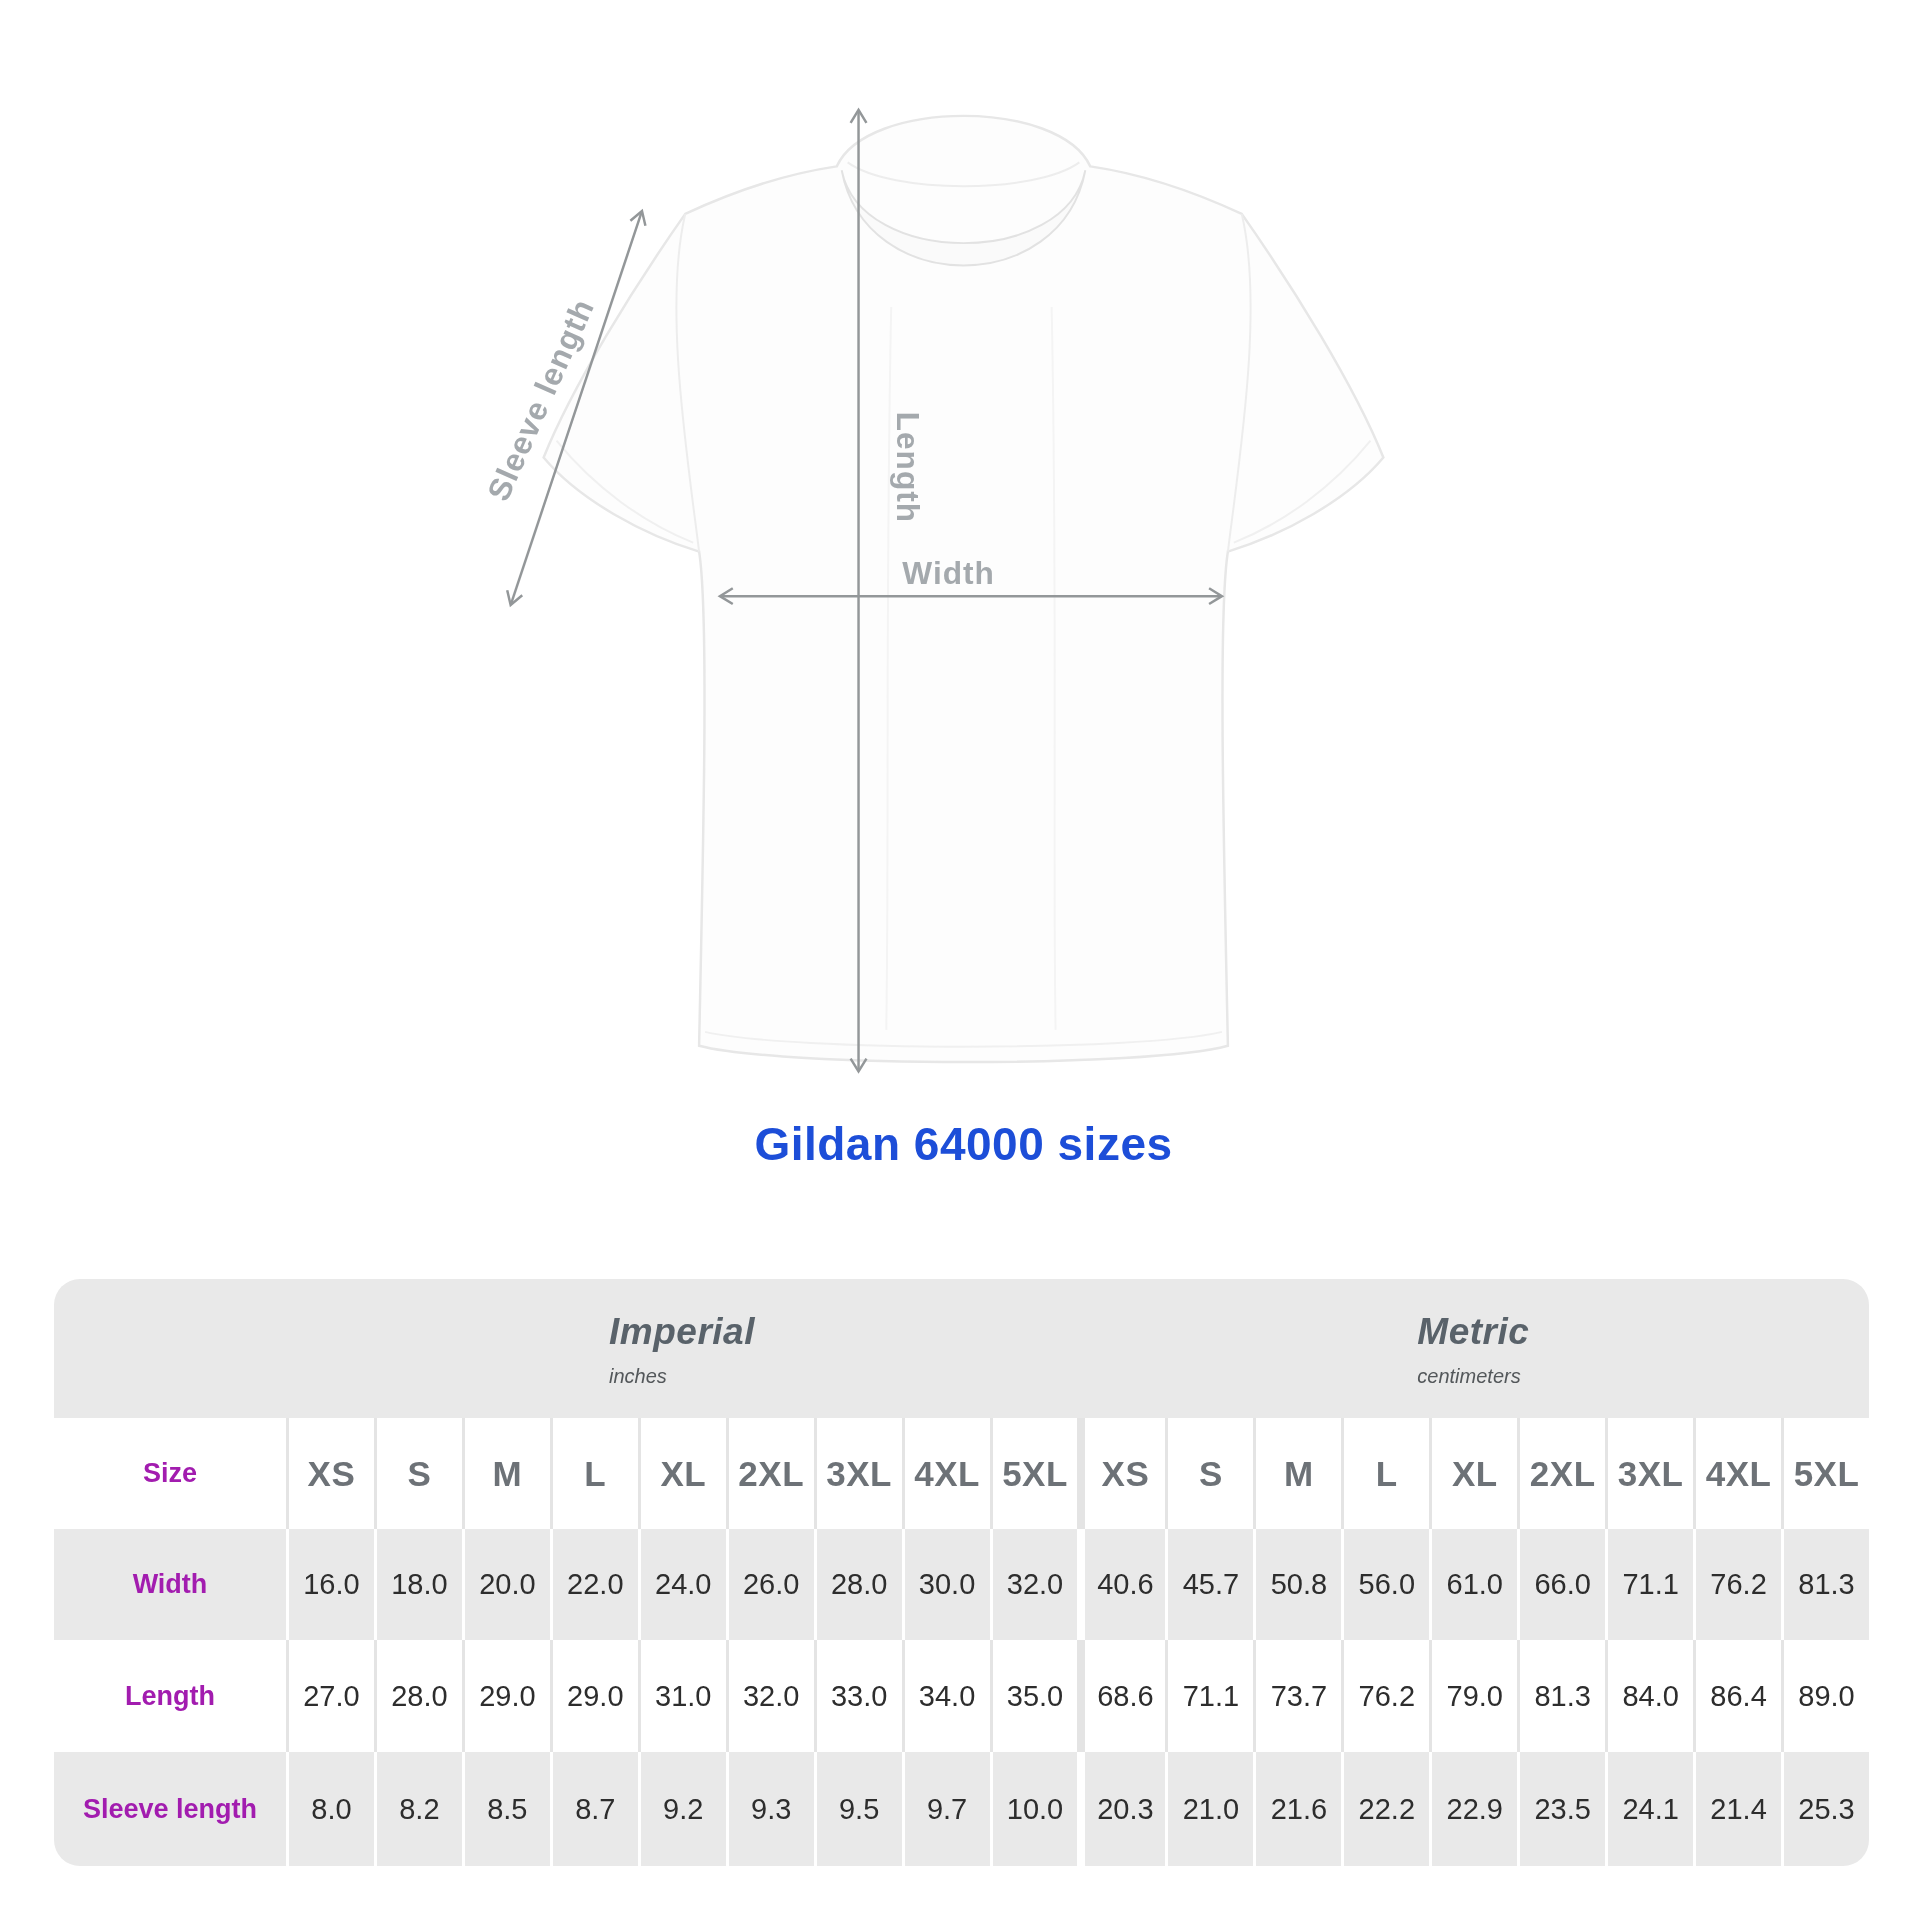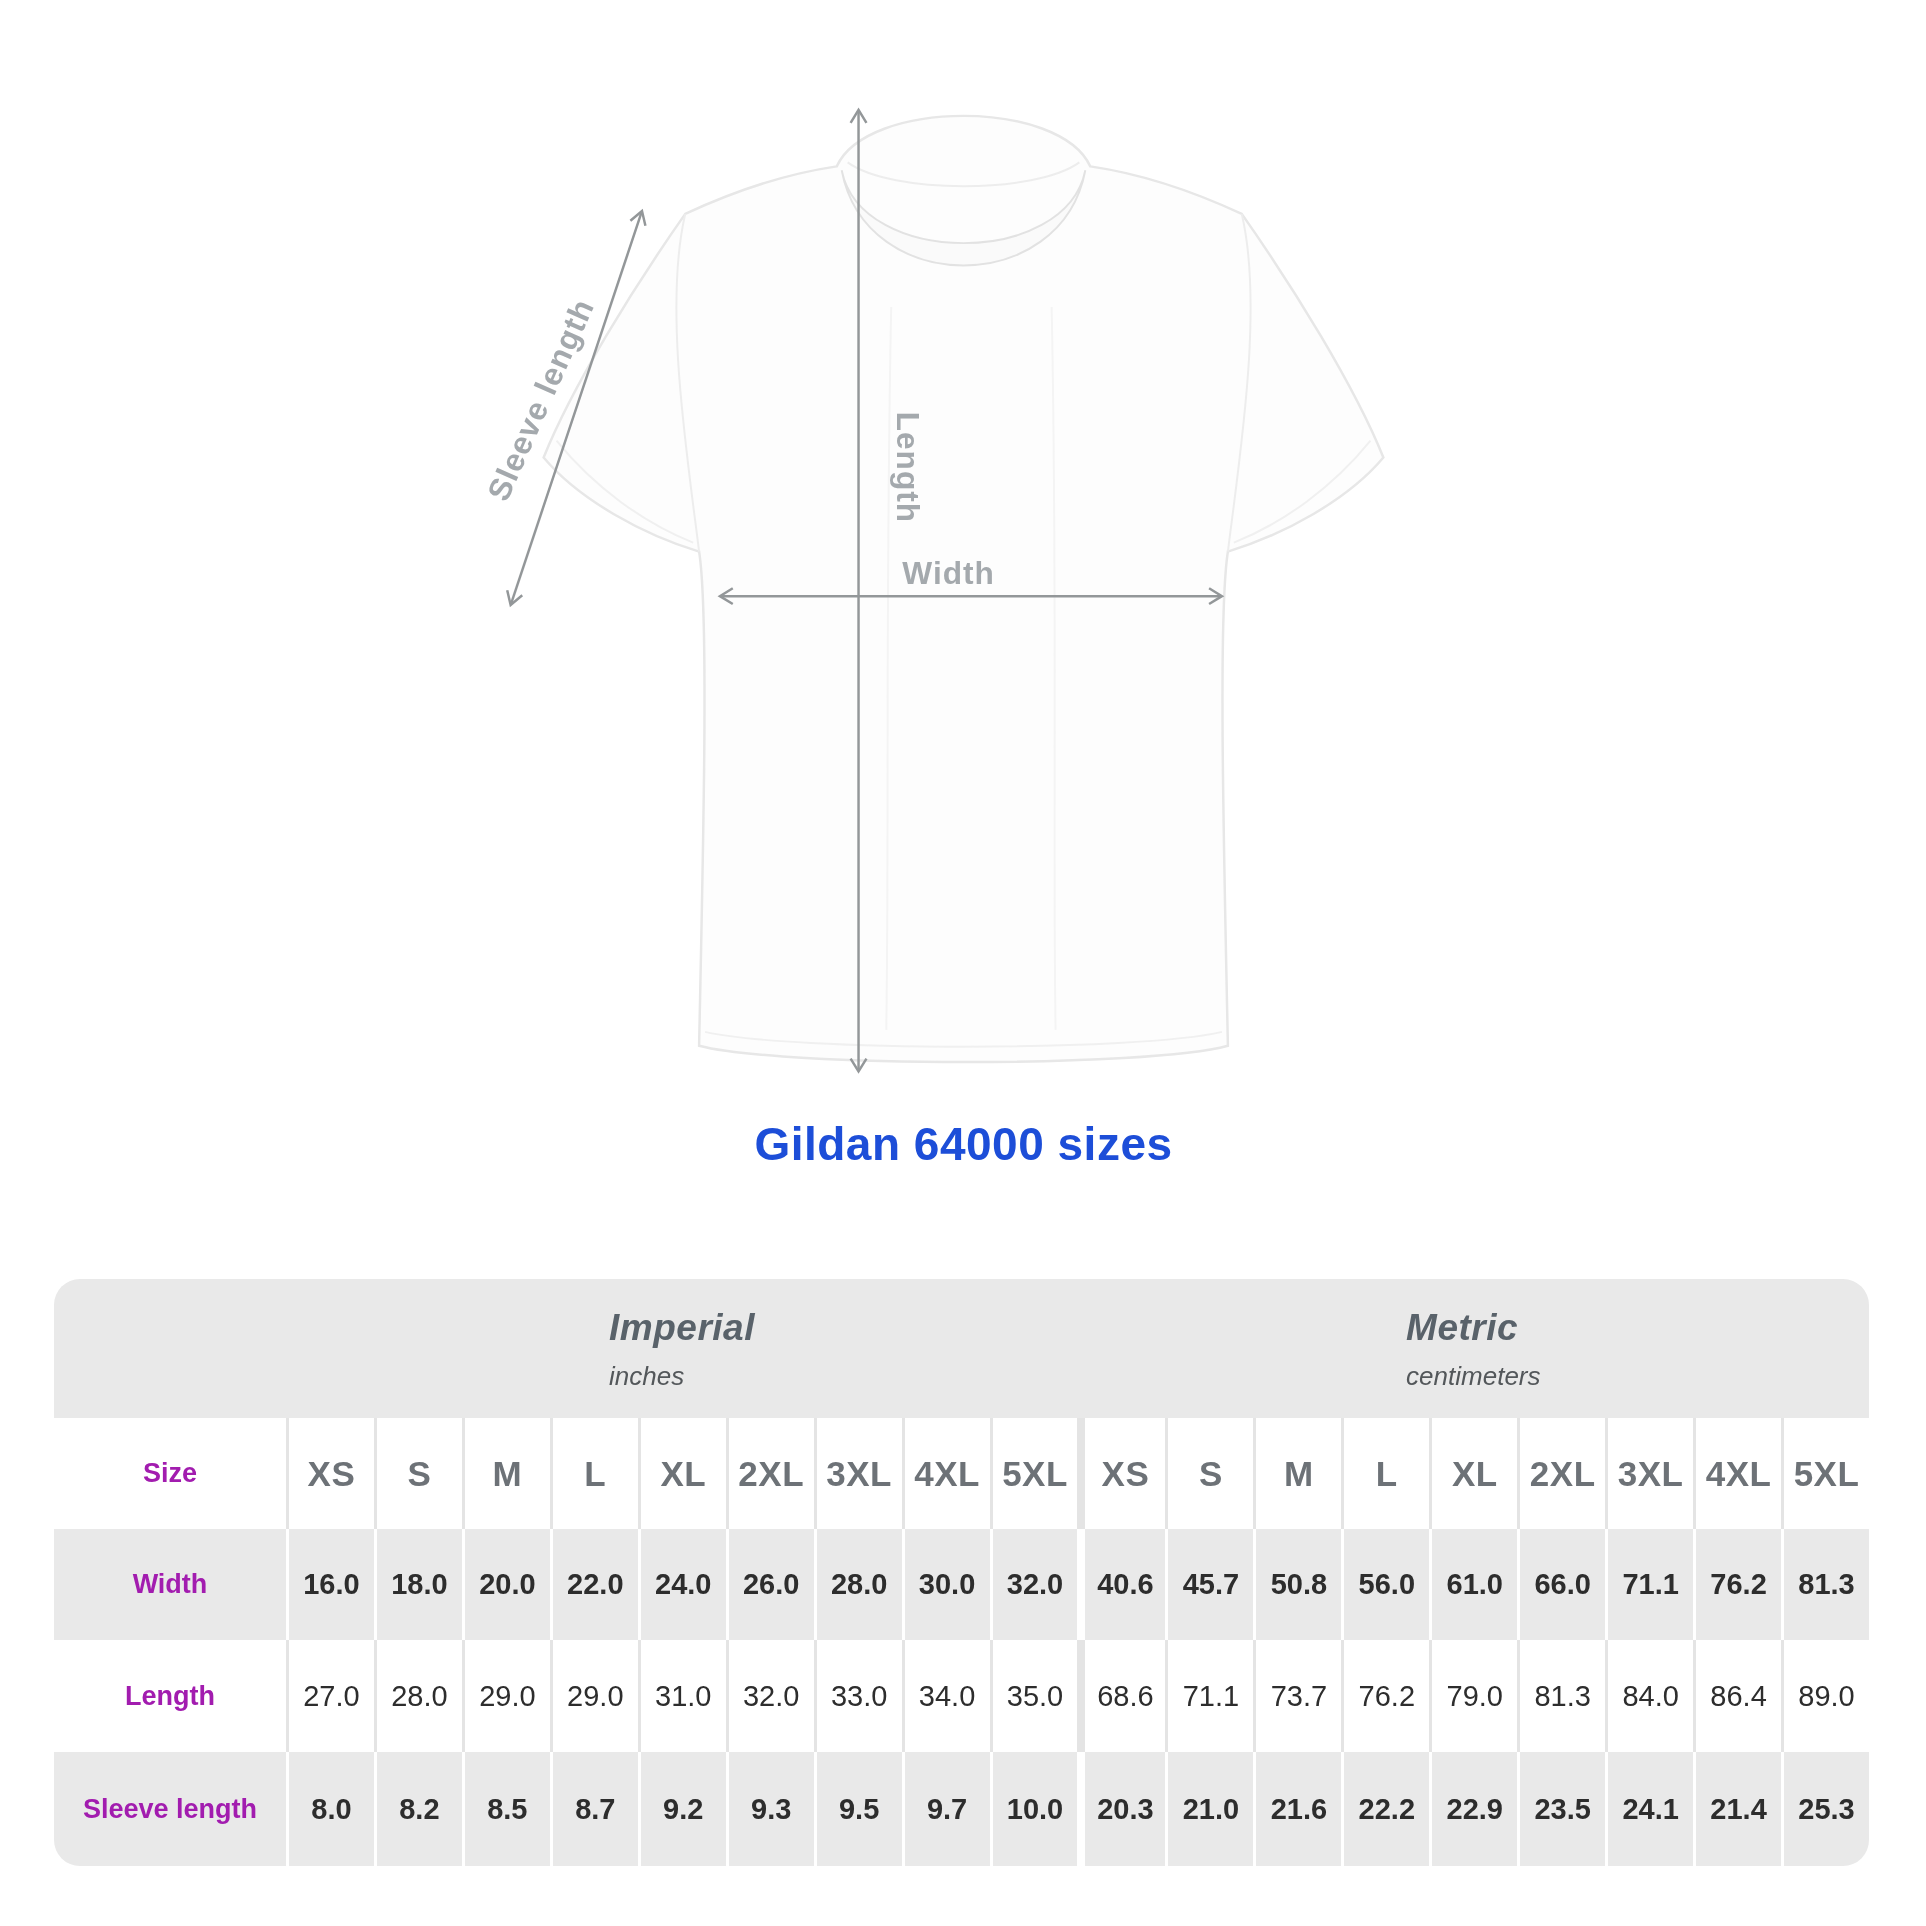--- a/index.html
+++ b/index.html
@@ -17,26 +17,26 @@
   .subtitle{position:absolute;left:0;right:0;top:1190px;text-align:center;
             font-size:27px;font-style:italic;color:#474747;}
 
   
   .tbl{position:absolute;left:54px;top:1279px;width:1815px;
        display:grid;grid-template-columns:232px repeat(18,1fr);
        grid-template-rows:139px 111px 111px 112px 114px;}
   .band{grid-column:1/-1;background:#e9e9e9;border-radius:26px 26px 0 0;position:relative;}
   .uh{position:absolute;top:50%;transform:translate(-50%,-50%);text-align:left;white-space:nowrap;}
   .uh-name{font-size:37px;font-weight:bold;font-style:italic;color:#59626a;letter-spacing:0.5px;}
-  .uh-unit{font-size:26px;font-style:italic;color:#53575a;margin-top:12px;}
+  .uh-unit{font-size:20px;font-style:italic;color:#53575a;margin-top:12px;}
 
   .c{display:flex;align-items:center;justify-content:center;border-left:3px solid #e4e4e4;background:#fff;}
   .c.first{border-left:none;}
   .c.mf{border-left-width:8px;}
-  .c.g{background:#e9e9e9;border-left-color:#fff;font-weight:bold;}
+  .c.g{background:#e9e9e9;border-left-color:#fff;}
   .c.szh{font-weight:bold;font-size:35px;color:#6d7277;letter-spacing:0.5px;}
   .c.rlab{font-weight:bold;font-size:27px;color:#a21caf;}
   .c.num{font-size:29px;color:#2d2d2d;}
   .c.blr{border-bottom-left-radius:26px;}
   .c.brr{border-bottom-right-radius:26px;}
 </style>
 </head>
 <body>
 
 <div class="canvas">

